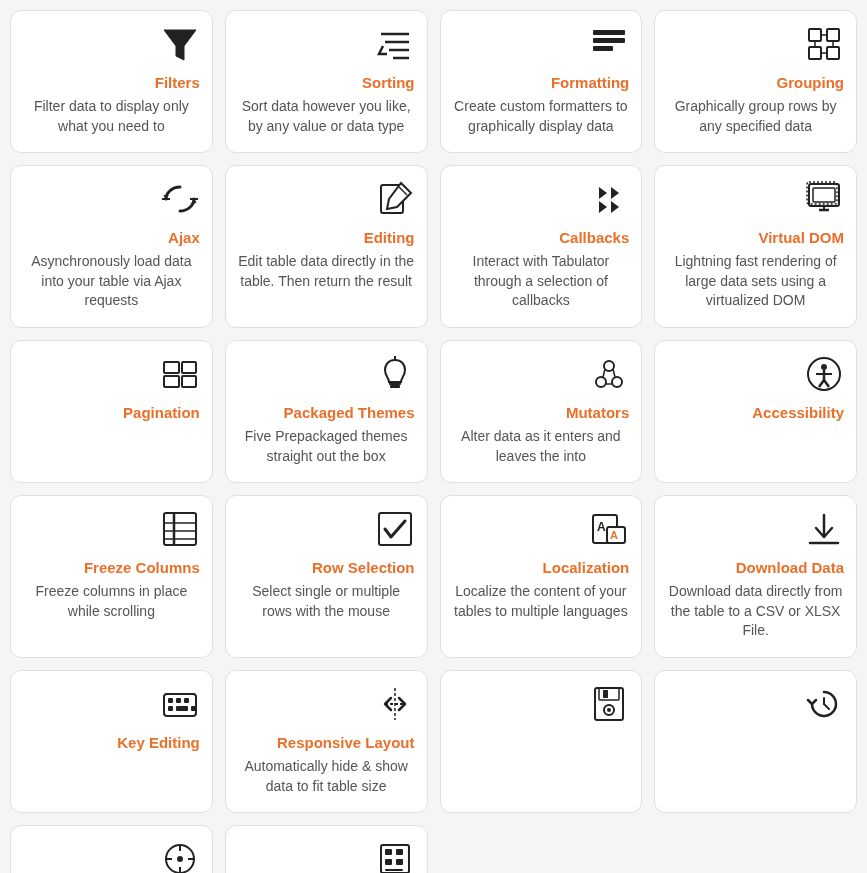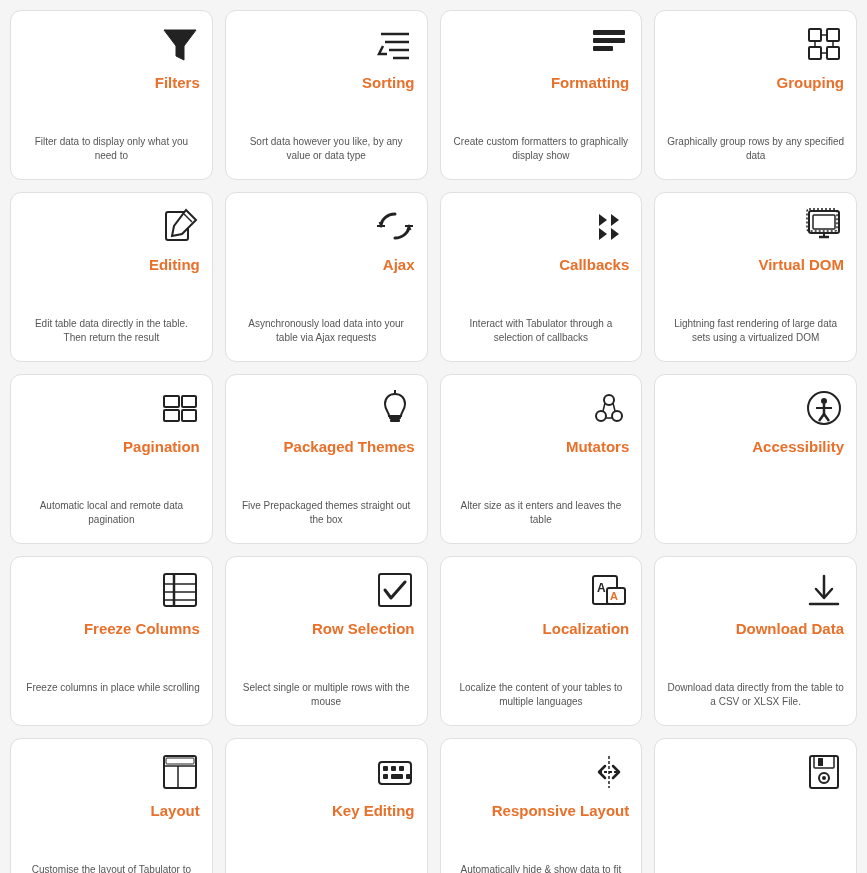--- a/index.html
+++ b/index.html
@@ -35,24 +35,23 @@
       align-items: center;
       justify-content: center;
     }
     .card-title {
       font-size: 15px;
       font-weight: bold;
       color: #e8702a;
       margin-bottom: 6px;
     }
     .card-desc {
-      font-size: 10px;
+      font-size: 14px;
       color: #555;
       line-height: 1.4;
-      margin-top: 38px;
     }
     .icon-svg {
       width: 40px;
       height: 40px;
     }
   </style>
 </head>
 <body>
 
 <div class="grid">
@@ -80,66 +79,66 @@
   </div>
     <div class="card">
     <div class="card-icon">
       <svg class="icon-svg" viewBox="0 0 40 40" fill="none" xmlns="http://www.w3.org/2000/svg">
       <rect x="4" y="6" width="32" height="5" rx="1" fill="#222"></rect>
       <rect x="4" y="14" width="32" height="5" rx="1" fill="#222"></rect>
       <rect x="4" y="22" width="20" height="5" rx="1" fill="#222"></rect>
     </svg>
     </div>
     <div class="card-title">Formatting</div>
-    <div class="card-desc">Create custom formatters to graphically display show</div>
+    <div class="card-desc">Create custom formatters to graphically display data</div>
   </div>
     <div class="card">
     <div class="card-icon">
       <svg class="icon-svg" viewBox="0 0 40 40" fill="none" xmlns="http://www.w3.org/2000/svg">
       <rect x="5" y="5" width="12" height="12" rx="1" fill="none" stroke="#222" stroke-width="2"></rect>
       <rect x="23" y="5" width="12" height="12" rx="1" fill="none" stroke="#222" stroke-width="2"></rect>
       <rect x="5" y="23" width="12" height="12" rx="1" fill="none" stroke="#222" stroke-width="2"></rect>
       <rect x="23" y="23" width="12" height="12" rx="1" fill="none" stroke="#222" stroke-width="2"></rect>
       <line x1="17" y1="11" x2="23" y2="11" stroke="#222" stroke-width="1.5"></line>
       <line x1="11" y1="17" x2="11" y2="23" stroke="#222" stroke-width="1.5"></line>
       <line x1="29" y1="17" x2="29" y2="23" stroke="#222" stroke-width="1.5"></line>
       <line x1="17" y1="29" x2="23" y2="29" stroke="#222" stroke-width="1.5"></line>
     </svg>
     </div>
     <div class="card-title">Grouping</div>
     <div class="card-desc">Graphically group rows by any specified data</div>
   </div>
     <div class="card">
     <div class="card-icon">
       <svg class="icon-svg" viewBox="0 0 40 40" fill="none" xmlns="http://www.w3.org/2000/svg">
-      <rect x="6" y="6" width="22" height="28" rx="2" fill="none" stroke="#222" stroke-width="2"></rect>
-      <path d="M26 4 L36 14 L22 28 L12 30 L14 20 Z" fill="white" stroke="#222" stroke-width="2"></path>
-      <line x1="24" y1="8" x2="32" y2="16" stroke="#222" stroke-width="1.5"></line>
-    </svg>
-    </div>
-    <div class="card-title">Editing</div>
-    <div class="card-desc">Edit table data directly in the table. Then return the result</div>
-  </div>
-    <div class="card">
-    <div class="card-icon">
-      <svg class="icon-svg" viewBox="0 0 40 40" fill="none" xmlns="http://www.w3.org/2000/svg">
       <path d="M20 8 C12 8 6 14 6 20" stroke="#222" stroke-width="3" fill="none" stroke-linecap="round"></path>
       <polyline points="2,20 6,20 10,20" fill="none" stroke="#222" stroke-width="2"></polyline>
       <polyline points="4,16 6,20 8,16" fill="#222" stroke="#222" stroke-width="1"></polyline>
       <path d="M20 32 C28 32 34 26 34 20" stroke="#222" stroke-width="3" fill="none" stroke-linecap="round"></path>
       <polyline points="30,20 34,20 38,20" fill="none" stroke="#222" stroke-width="2"></polyline>
       <polyline points="32,24 34,20 36,24" fill="#222" stroke="#222" stroke-width="1"></polyline>
     </svg>
     </div>
     <div class="card-title">Ajax</div>
     <div class="card-desc">Asynchronously load data into your table via Ajax requests</div>
   </div>
     <div class="card">
     <div class="card-icon">
       <svg class="icon-svg" viewBox="0 0 40 40" fill="none" xmlns="http://www.w3.org/2000/svg">
+      <rect x="6" y="6" width="22" height="28" rx="2" fill="none" stroke="#222" stroke-width="2"></rect>
+      <path d="M26 4 L36 14 L22 28 L12 30 L14 20 Z" fill="white" stroke="#222" stroke-width="2"></path>
+      <line x1="24" y1="8" x2="32" y2="16" stroke="#222" stroke-width="1.5"></line>
+    </svg>
+    </div>
+    <div class="card-title">Editing</div>
+    <div class="card-desc">Edit table data directly in the table. Then return the result</div>
+  </div>
+    <div class="card">
+    <div class="card-icon">
+      <svg class="icon-svg" viewBox="0 0 40 40" fill="none" xmlns="http://www.w3.org/2000/svg">
       <path d="M10 8 L18 14 L10 20 Z" fill="#222"></path>
       <path d="M22 8 L30 14 L22 20 Z" fill="#222"></path>
       <path d="M10 22 L18 28 L10 34 Z" fill="#222"></path>
       <path d="M22 22 L30 28 L22 34 Z" fill="#222"></path>
     </svg>
     </div>
     <div class="card-title">Callbacks</div>
     <div class="card-desc">Interact with Tabulator through a selection of callbacks</div>
   </div>
     <div class="card">
@@ -158,21 +157,20 @@
     <div class="card">
     <div class="card-icon">
       <svg class="icon-svg" viewBox="0 0 40 40" fill="none" xmlns="http://www.w3.org/2000/svg">
       <rect x="4" y="8" width="15" height="11" rx="1" fill="none" stroke="#222" stroke-width="2"></rect>
       <rect x="4" y="22" width="15" height="11" rx="1" fill="none" stroke="#222" stroke-width="2"></rect>
       <rect x="22" y="8" width="14" height="11" rx="1" fill="none" stroke="#222" stroke-width="2"></rect>
       <rect x="22" y="22" width="14" height="11" rx="1" fill="none" stroke="#222" stroke-width="2"></rect>
     </svg>
     </div>
     <div class="card-title">Pagination</div>
-    <div class="card-desc">Automatic local and remote data pagination</div>
   </div>
     <div class="card">
     <div class="card-icon">
       <svg class="icon-svg" viewBox="0 0 40 40" fill="none" xmlns="http://www.w3.org/2000/svg">
       <path d="M20 6 C14 6 10 10 10 16 C10 22 14 24 14 28 L26 28 C26 24 30 22 30 16 C30 10 26 6 20 6 Z" fill="none" stroke="#222" stroke-width="2"></path>
       <rect x="14" y="28" width="12" height="3" rx="1" fill="#222"></rect>
       <rect x="15" y="31" width="10" height="3" rx="1" fill="#222"></rect>
       <line x1="20" y1="6" x2="20" y2="2" stroke="#222" stroke-width="2"></line>
     </svg>
     </div>
@@ -184,21 +182,21 @@
       <svg class="icon-svg" viewBox="0 0 40 40" fill="none" xmlns="http://www.w3.org/2000/svg">
       <circle cx="20" cy="12" r="5" fill="none" stroke="#222" stroke-width="2"></circle>
       <circle cx="12" cy="28" r="5" fill="none" stroke="#222" stroke-width="2"></circle>
       <circle cx="28" cy="28" r="5" fill="none" stroke="#222" stroke-width="2"></circle>
       <line x1="16" y1="15" x2="14" y2="23" stroke="#222" stroke-width="1.5"></line>
       <line x1="24" y1="15" x2="26" y2="23" stroke="#222" stroke-width="1.5"></line>
       <line x1="17" y1="30" x2="23" y2="30" stroke="#222" stroke-width="1.5"></line>
     </svg>
     </div>
     <div class="card-title">Mutators</div>
-    <div class="card-desc">Alter size as it enters and leaves the table</div>
+    <div class="card-desc">Alter data as it enters and leaves the into</div>
   </div>
     <div class="card">
     <div class="card-icon">
       <svg class="icon-svg" viewBox="0 0 40 40" fill="none" xmlns="http://www.w3.org/2000/svg">
       <circle cx="20" cy="20" r="16" fill="none" stroke="#222" stroke-width="2"></circle>
       <circle cx="20" cy="13" r="3" fill="#222"></circle>
       <line x1="20" y1="16" x2="20" y2="26" stroke="#222" stroke-width="2.5"></line>
       <line x1="12" y1="20" x2="28" y2="20" stroke="#222" stroke-width="2"></line>
       <line x1="20" y1="26" x2="15" y2="33" stroke="#222" stroke-width="2.5"></line>
       <line x1="20" y1="26" x2="25" y2="33" stroke="#222" stroke-width="2.5"></line>
@@ -246,32 +244,20 @@
     <div class="card">
     <div class="card-icon">
       <svg class="icon-svg" viewBox="0 0 40 40" fill="none" xmlns="http://www.w3.org/2000/svg">
       <line x1="20" y1="6" x2="20" y2="26" stroke="#222" stroke-width="2.5" stroke-linecap="round"></line>
       <polyline points="12,19 20,28 28,19" fill="none" stroke="#222" stroke-width="2.5" stroke-linecap="round" stroke-linejoin="round"></polyline>
       <line x1="6" y1="34" x2="34" y2="34" stroke="#222" stroke-width="2.5" stroke-linecap="round"></line>
     </svg>
     </div>
     <div class="card-title">Download Data</div>
     <div class="card-desc">Download data directly from the table to a CSV or XLSX File.</div>
-  </div>
-    <div class="card">
-    <div class="card-icon">
-      <svg class="icon-svg" viewBox="0 0 40 40" fill="none" xmlns="http://www.w3.org/2000/svg">
-      <rect x="4" y="4" width="32" height="32" rx="2" fill="none" stroke="#222" stroke-width="2"></rect>
-      <line x1="4" y1="14" x2="36" y2="14" stroke="#222" stroke-width="1.5"></line>
-      <line x1="18" y1="14" x2="18" y2="36" stroke="#222" stroke-width="1.5"></line>
-      <rect x="6" y="6" width="28" height="6" rx="1" fill="none" stroke="#222" stroke-width="1"></rect>
-    </svg>
-    </div>
-    <div class="card-title">Layout</div>
-    <div class="card-desc">Customise the layout of Tabulator to meet your needs</div>
   </div>
     <div class="card">
     <div class="card-icon">
       <svg class="icon-svg" viewBox="0 0 40 40" fill="none" xmlns="http://www.w3.org/2000/svg">
       <rect x="4" y="10" width="32" height="22" rx="3" fill="none" stroke="#222" stroke-width="2"></rect>
       <rect x="8" y="14" width="5" height="5" rx="1" fill="#222"></rect>
       <rect x="16" y="14" width="5" height="5" rx="1" fill="#222"></rect>
       <rect x="24" y="14" width="5" height="5" rx="1" fill="#222"></rect>
       <rect x="8" y="22" width="5" height="5" rx="1" fill="#222"></rect>
       <rect x="16" y="22" width="12" height="5" rx="1" fill="#222"></rect>

